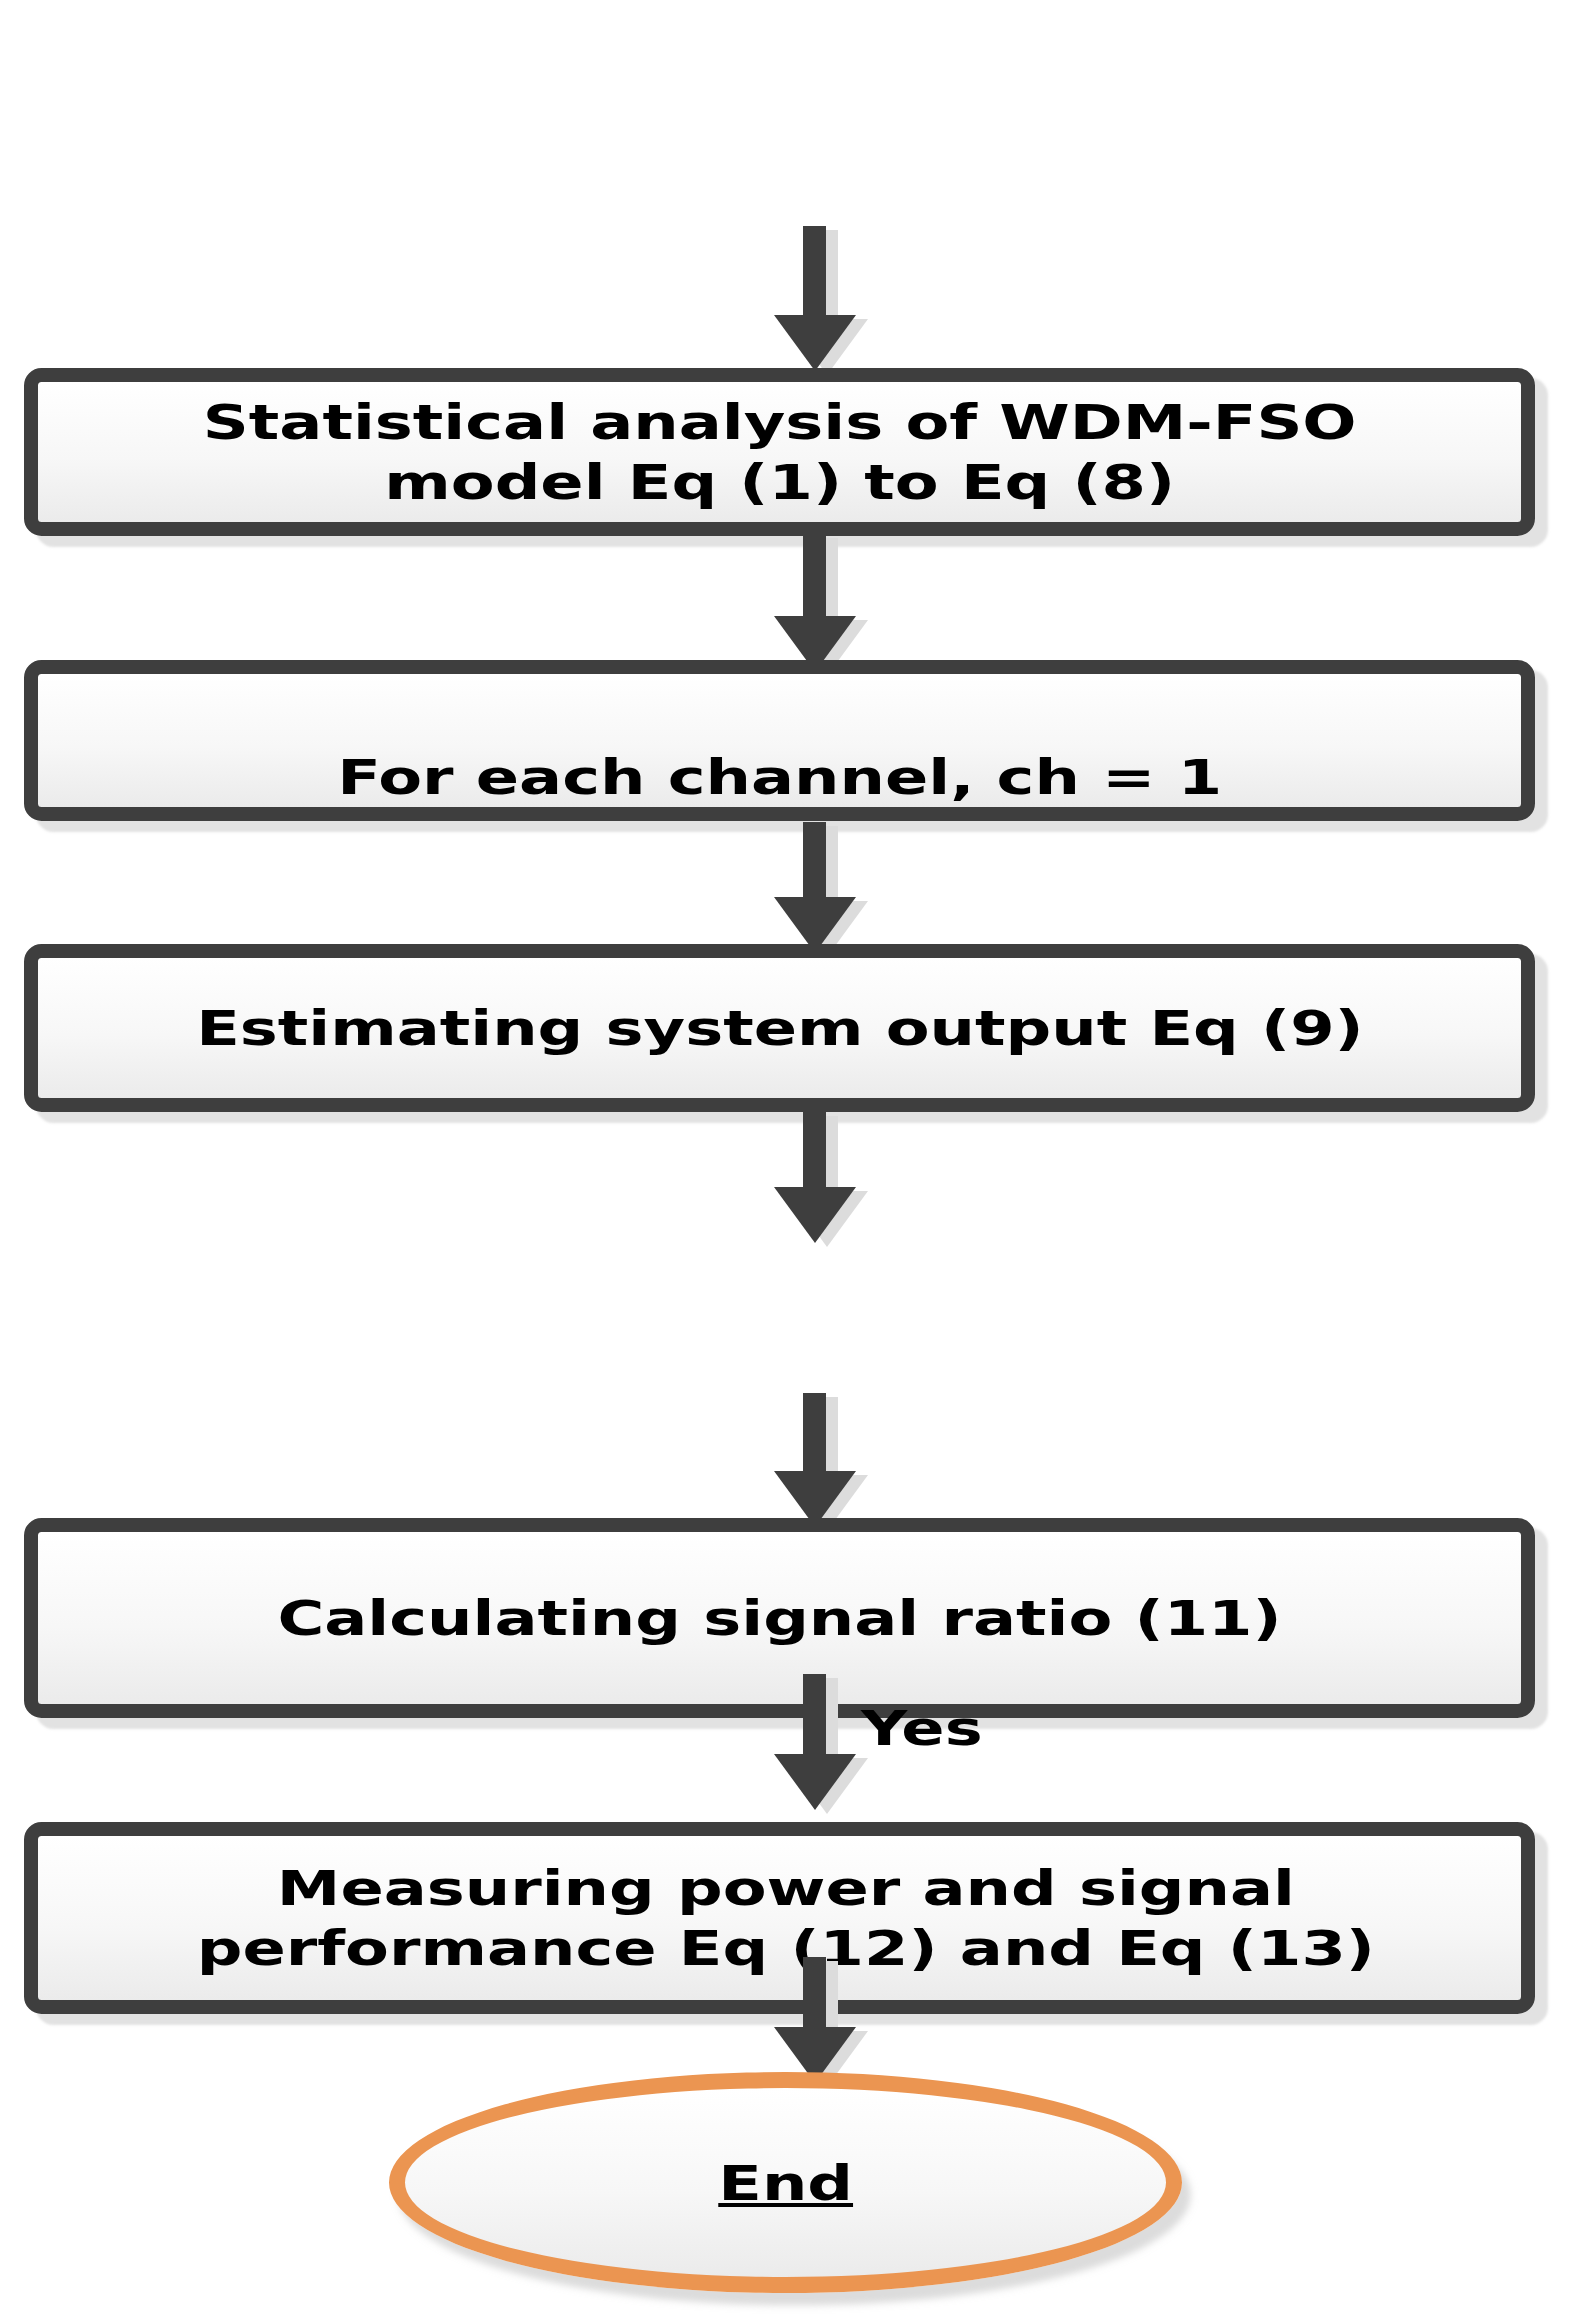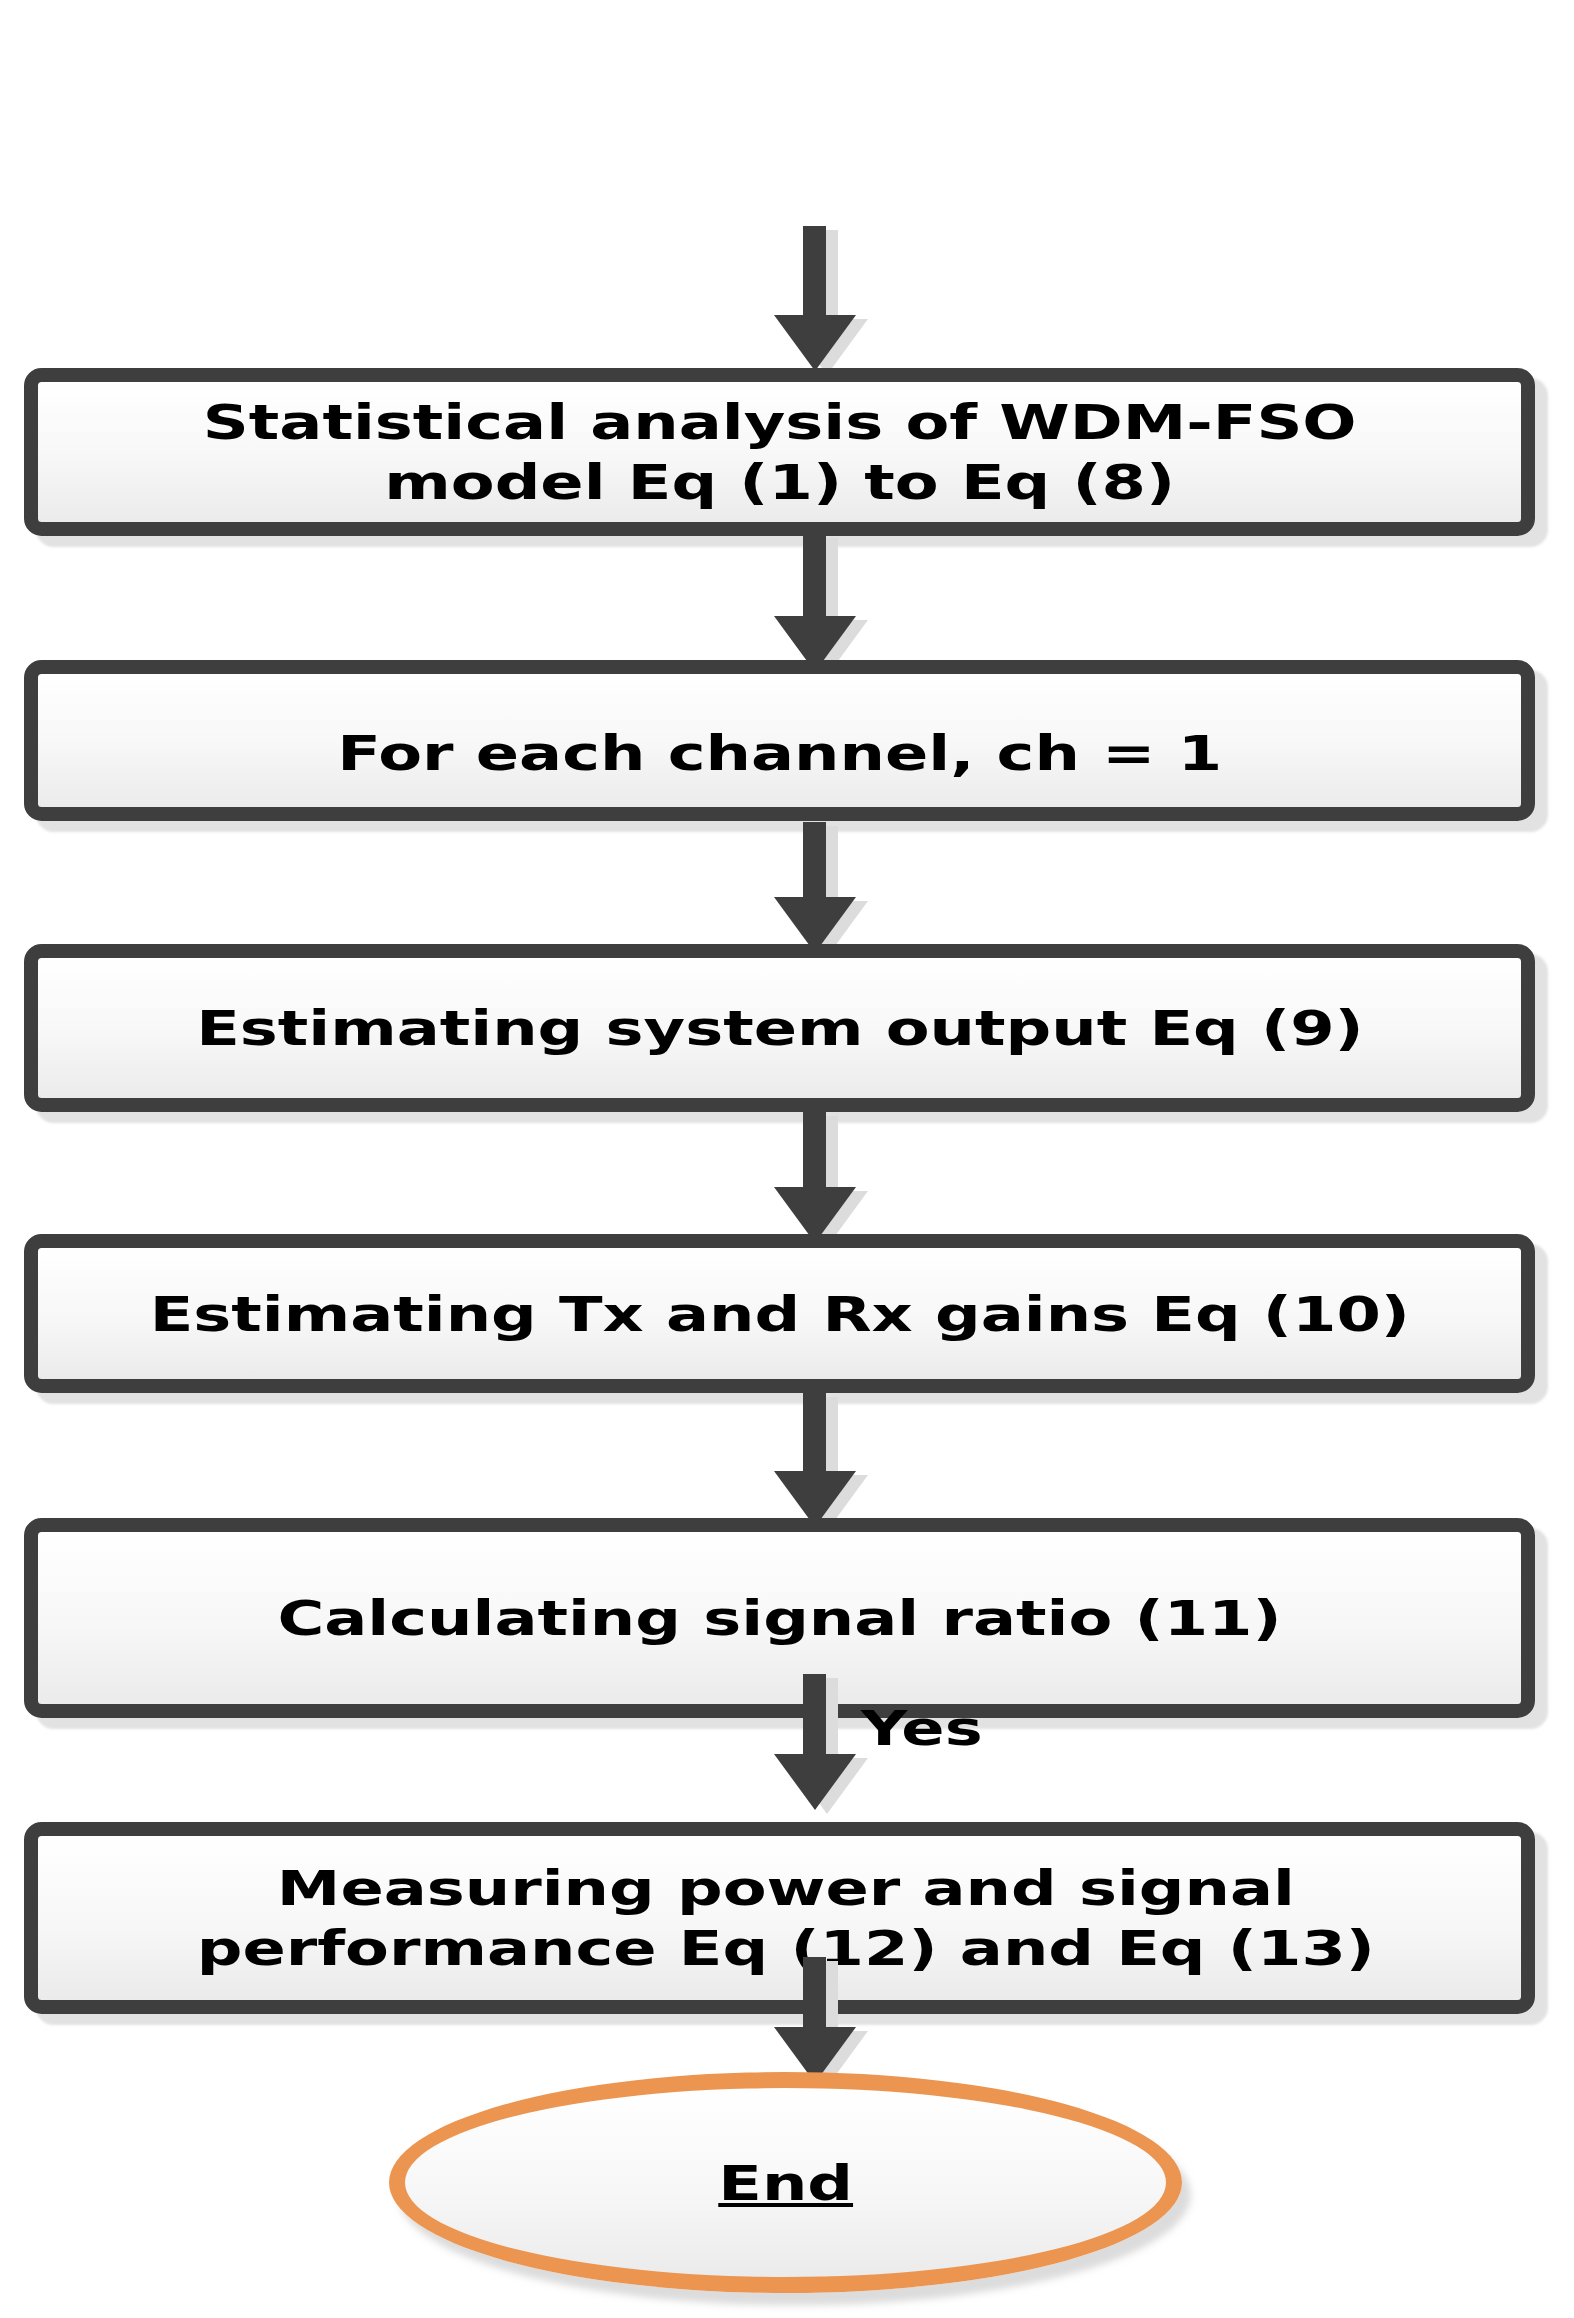--- a/index.html
+++ b/index.html
@@ -43,21 +43,21 @@
     display:block;
     font-weight:700;
     font-size:48px;
     line-height:60px;
     text-align:center;
     white-space:pre-line;
     transform:scaleX(1.33);
     transform-origin:center;
     color:var(--text);
   }
-  .top-aligned{align-items:center;}
+  .top-aligned{align-items:flex-end;}
   .top-aligned .lbl{margin-top:24.5px;}
   
   .arrow{
     position:absolute;
     left:757px;width:116px;
     filter:drop-shadow(12.3px 4.4px 0 var(--shadow));
   }
   .arrow .shaft{
     position:absolute;left:46px;top:0;
     width:23px;height:calc(100% - 54px);
@@ -111,23 +111,20 @@
 
   <div class="node process" style="top:944px;height:168px;">
     <span class="lbl">Estimating system output Eq (9)</span>
   </div>
 
   <div class="arrow" style="top:1112px;height:131px;">
     <div class="shaft"></div>
     <div class="head"></div>
   </div>
 
-  <div class="node process" style="top:1234px;height:159px;">
-    <span class="lbl">Estimating Tx and Rx gains Eq (10)</span>
-  </div>
 
   <div class="arrow" style="top:1393px;height:134px;">
     <div class="shaft"></div>
     <div class="head"></div>
   </div>
 
   <div class="node process" style="top:1518px;height:200px;">
     <span class="lbl">Calculating signal ratio (11)</span>
   </div>
 

